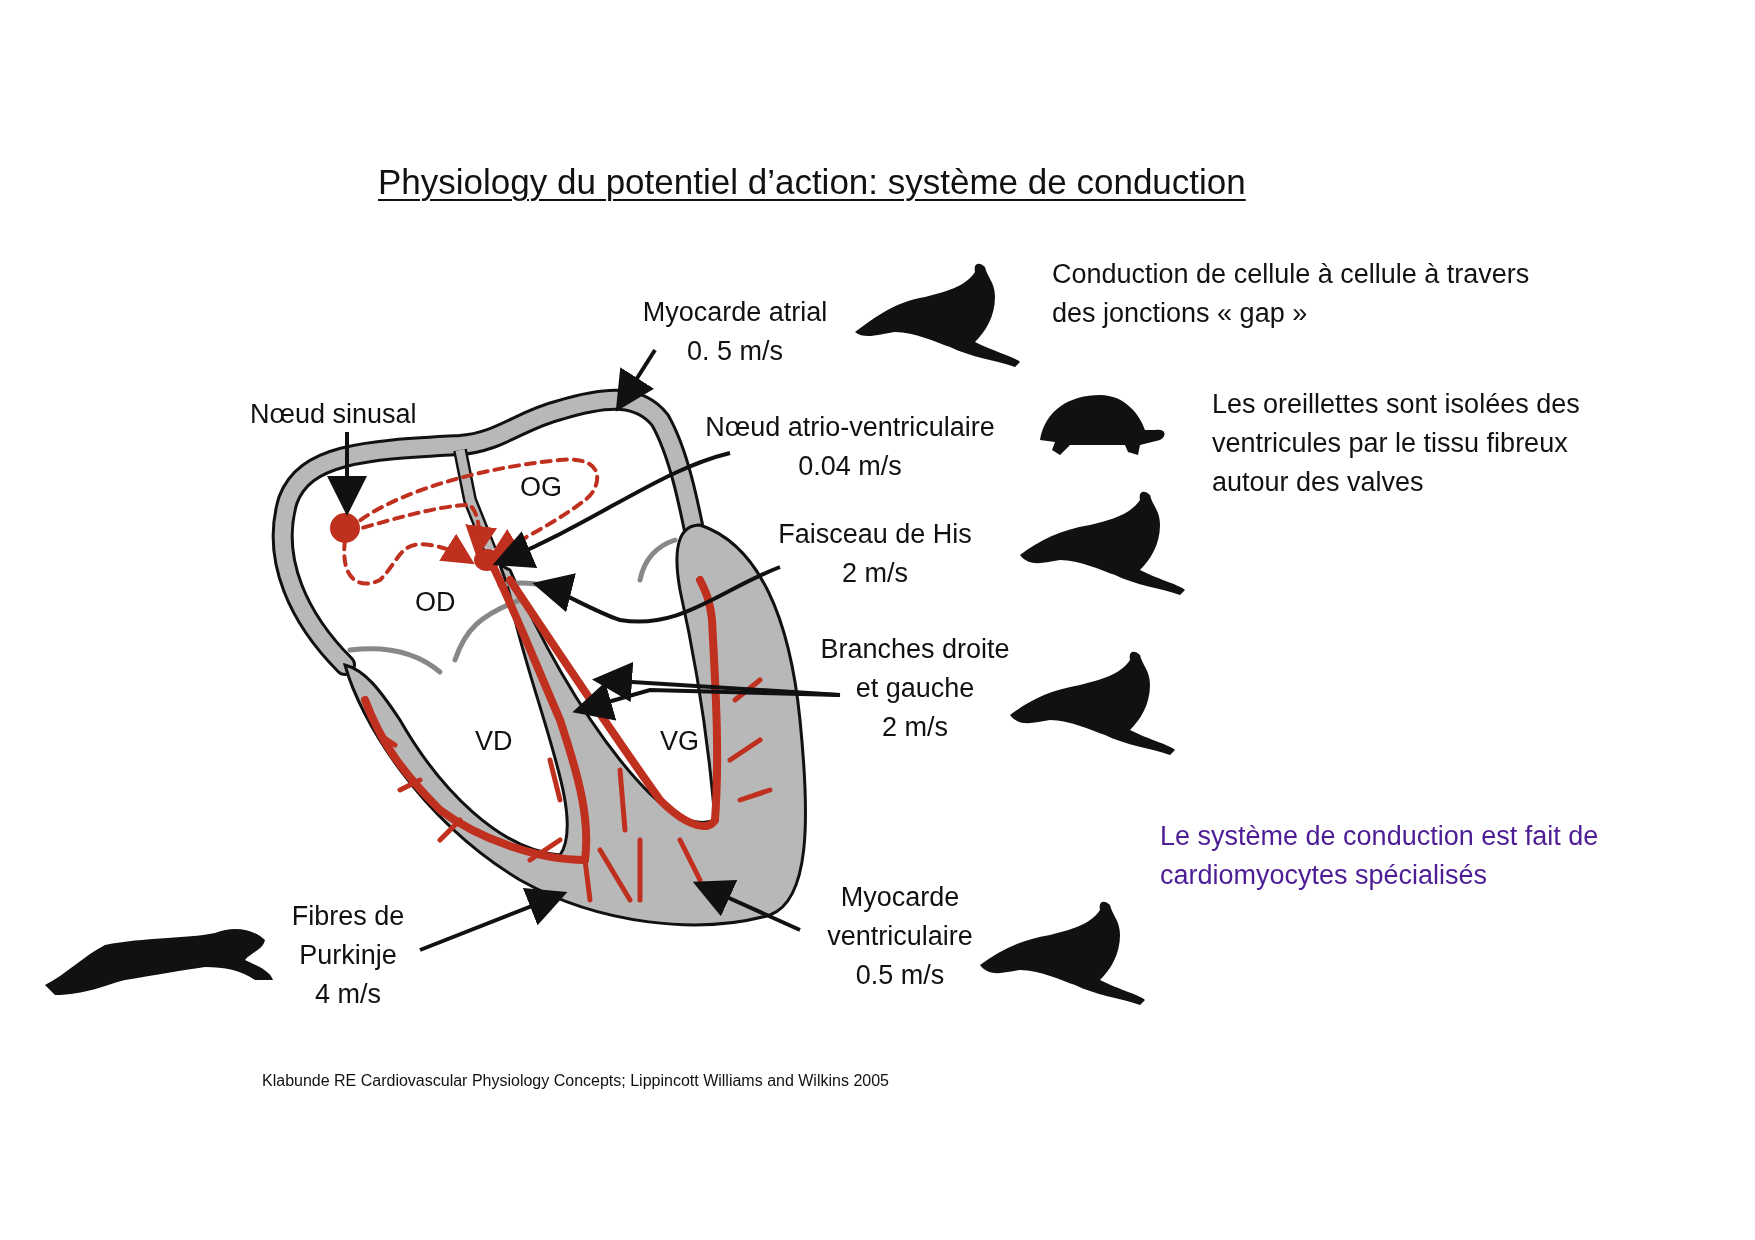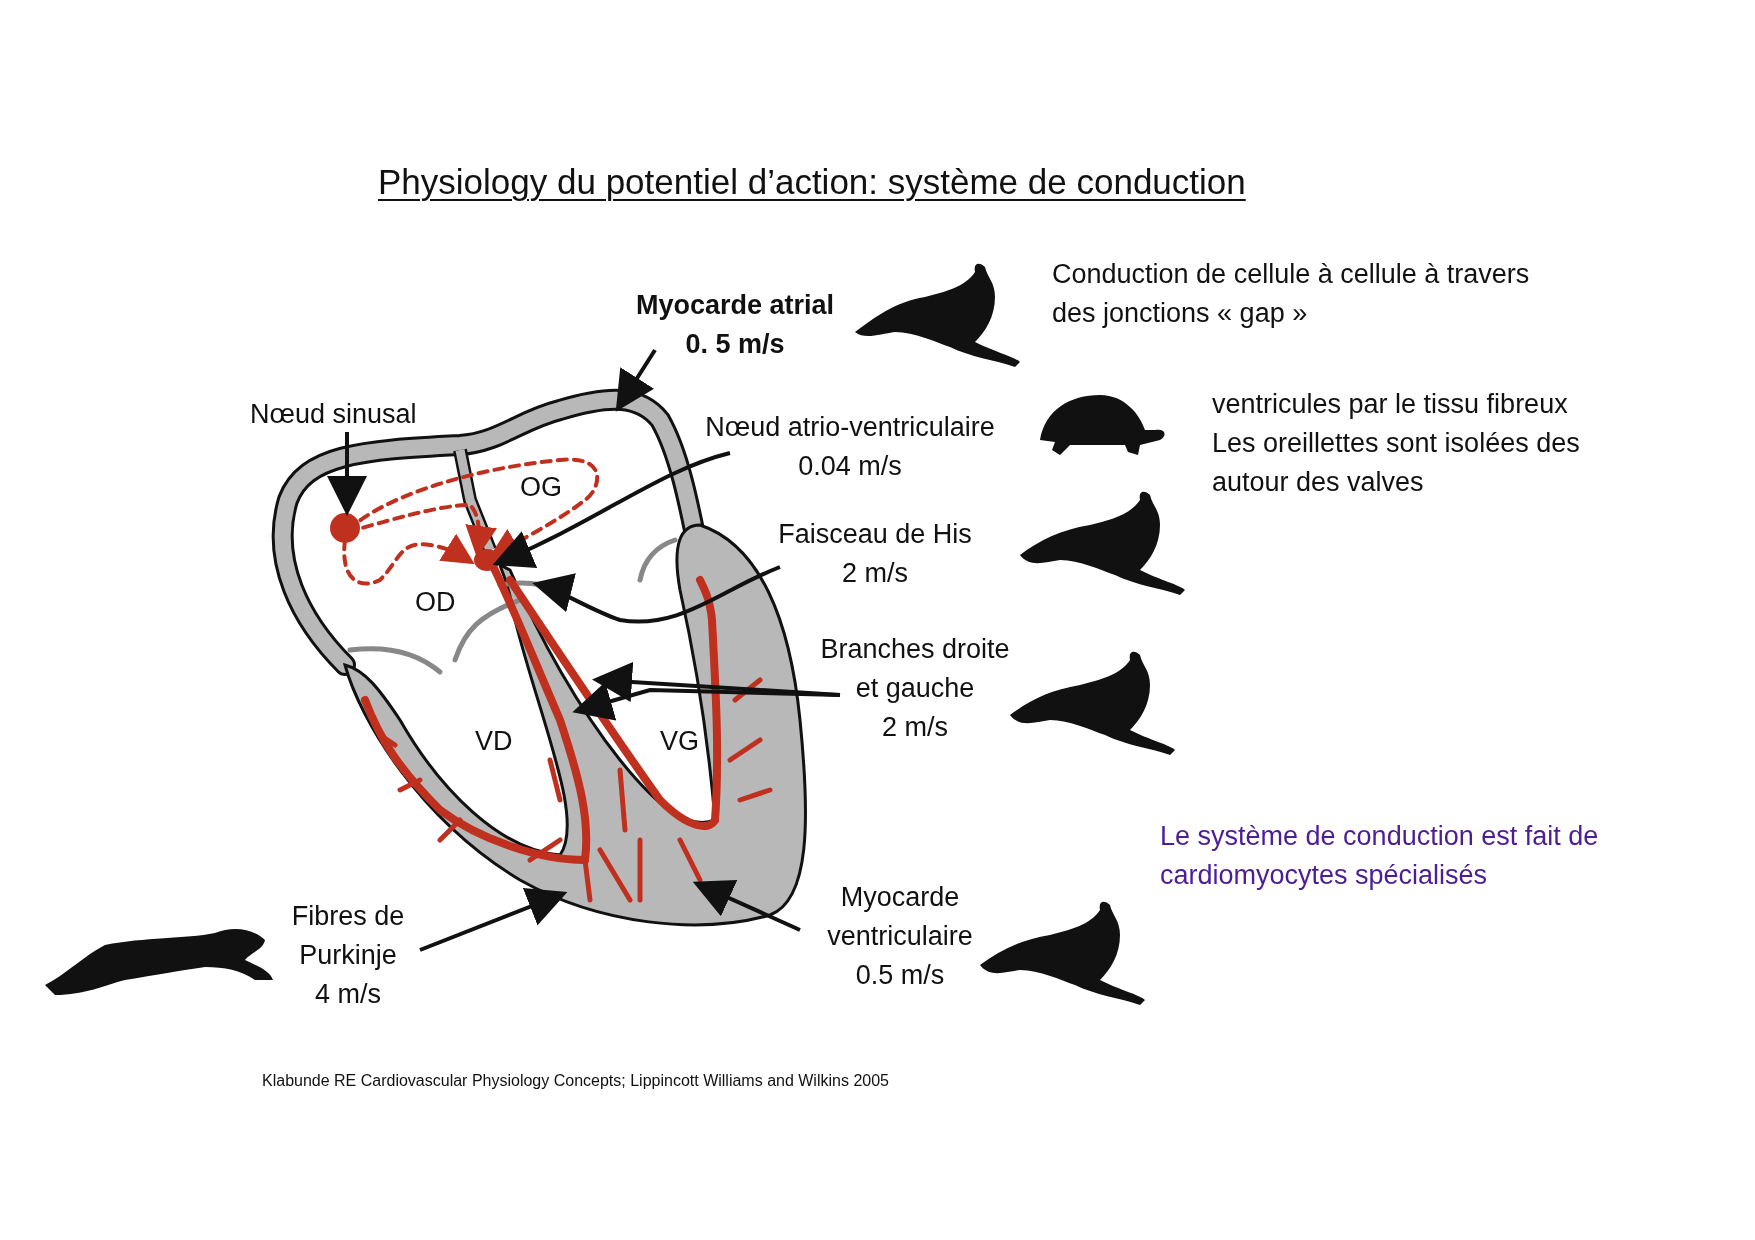--- a/index.html
+++ b/index.html
@@ -94,21 +94,21 @@
   </g>
 </svg>
 
 <div class="lbl" style="left:520px;top:468px;">OG</div>
 <div class="lbl" style="left:415px;top:583px;">OD</div>
 <div class="lbl" style="left:475px;top:722px;">VD</div>
 <div class="lbl" style="left:660px;top:722px;">VG</div>
 
 <div class="lbl" style="left:250px;top:395px;">Nœud sinusal</div>
 
-<div class="lbl" style="left:625px;top:286px;width:220px;font-weight:bold;">
+<div class="lbl" style="left:625px;top:293px;width:220px;">
   <div>Myocarde atrial</div>
   <div>0. 5 m/s</div>
 </div>
 
 <div class="lbl" style="left:680px;top:408px;width:340px;">
   <div>Nœud atrio-ventriculaire</div>
   <div>0.04 m/s</div>
 </div>
 
 <div class="lbl" style="left:765px;top:515px;width:220px;">
@@ -133,22 +133,22 @@
   <div>ventriculaire</div>
   <div>0.5 m/s</div>
 </div>
 
 <div class="note" style="left:1052px;top:255px;">
   <div>Conduction de cellule à cellule à travers</div>
   <div>des jonctions « gap »</div>
 </div>
 
 <div class="note" style="left:1212px;top:385px;">
+  <div>Les oreillettes sont isolées des</div>
   <div>ventricules par le tissu fibreux</div>
-  <div>Les oreillettes sont isolées des</div>
   <div>autour des valves</div>
 </div>
 
 <div class="note red" style="left:1160px;top:817px;">
   <div>Le système de conduction est fait de</div>
   <div>cardiomyocytes spécialisés</div>
 </div>
 
 <div class="cite">Klabunde RE Cardiovascular Physiology Concepts; Lippincott Williams and Wilkins 2005</div>
 

